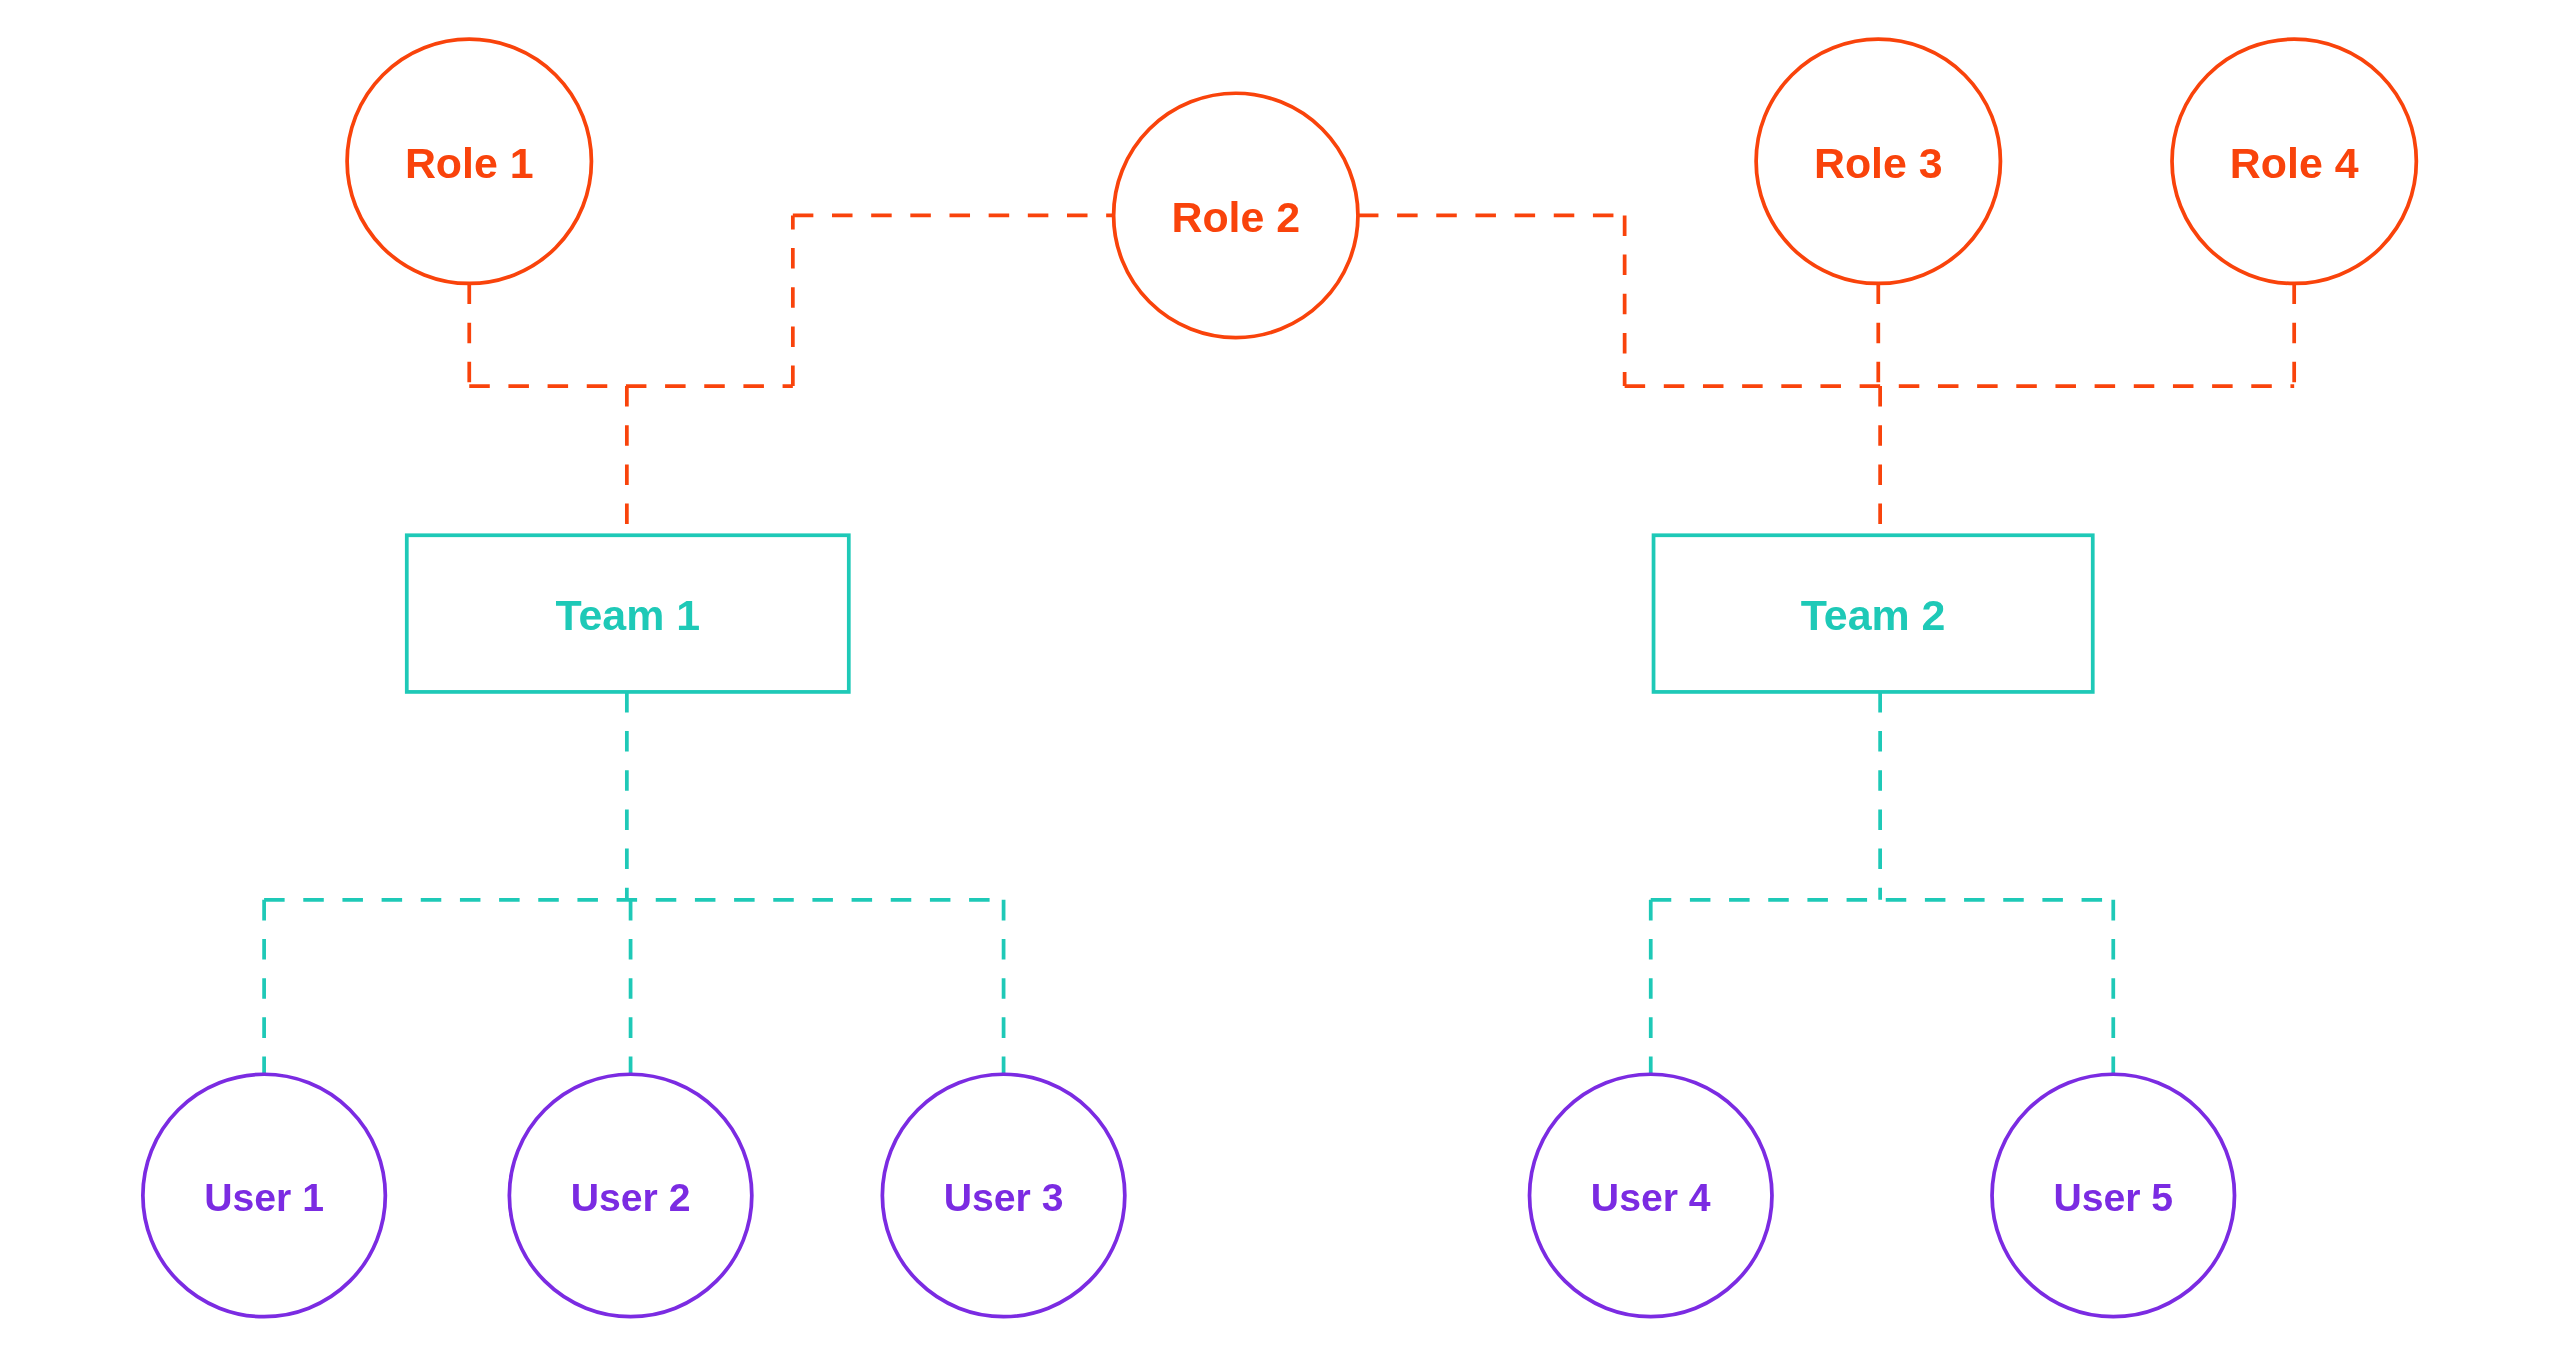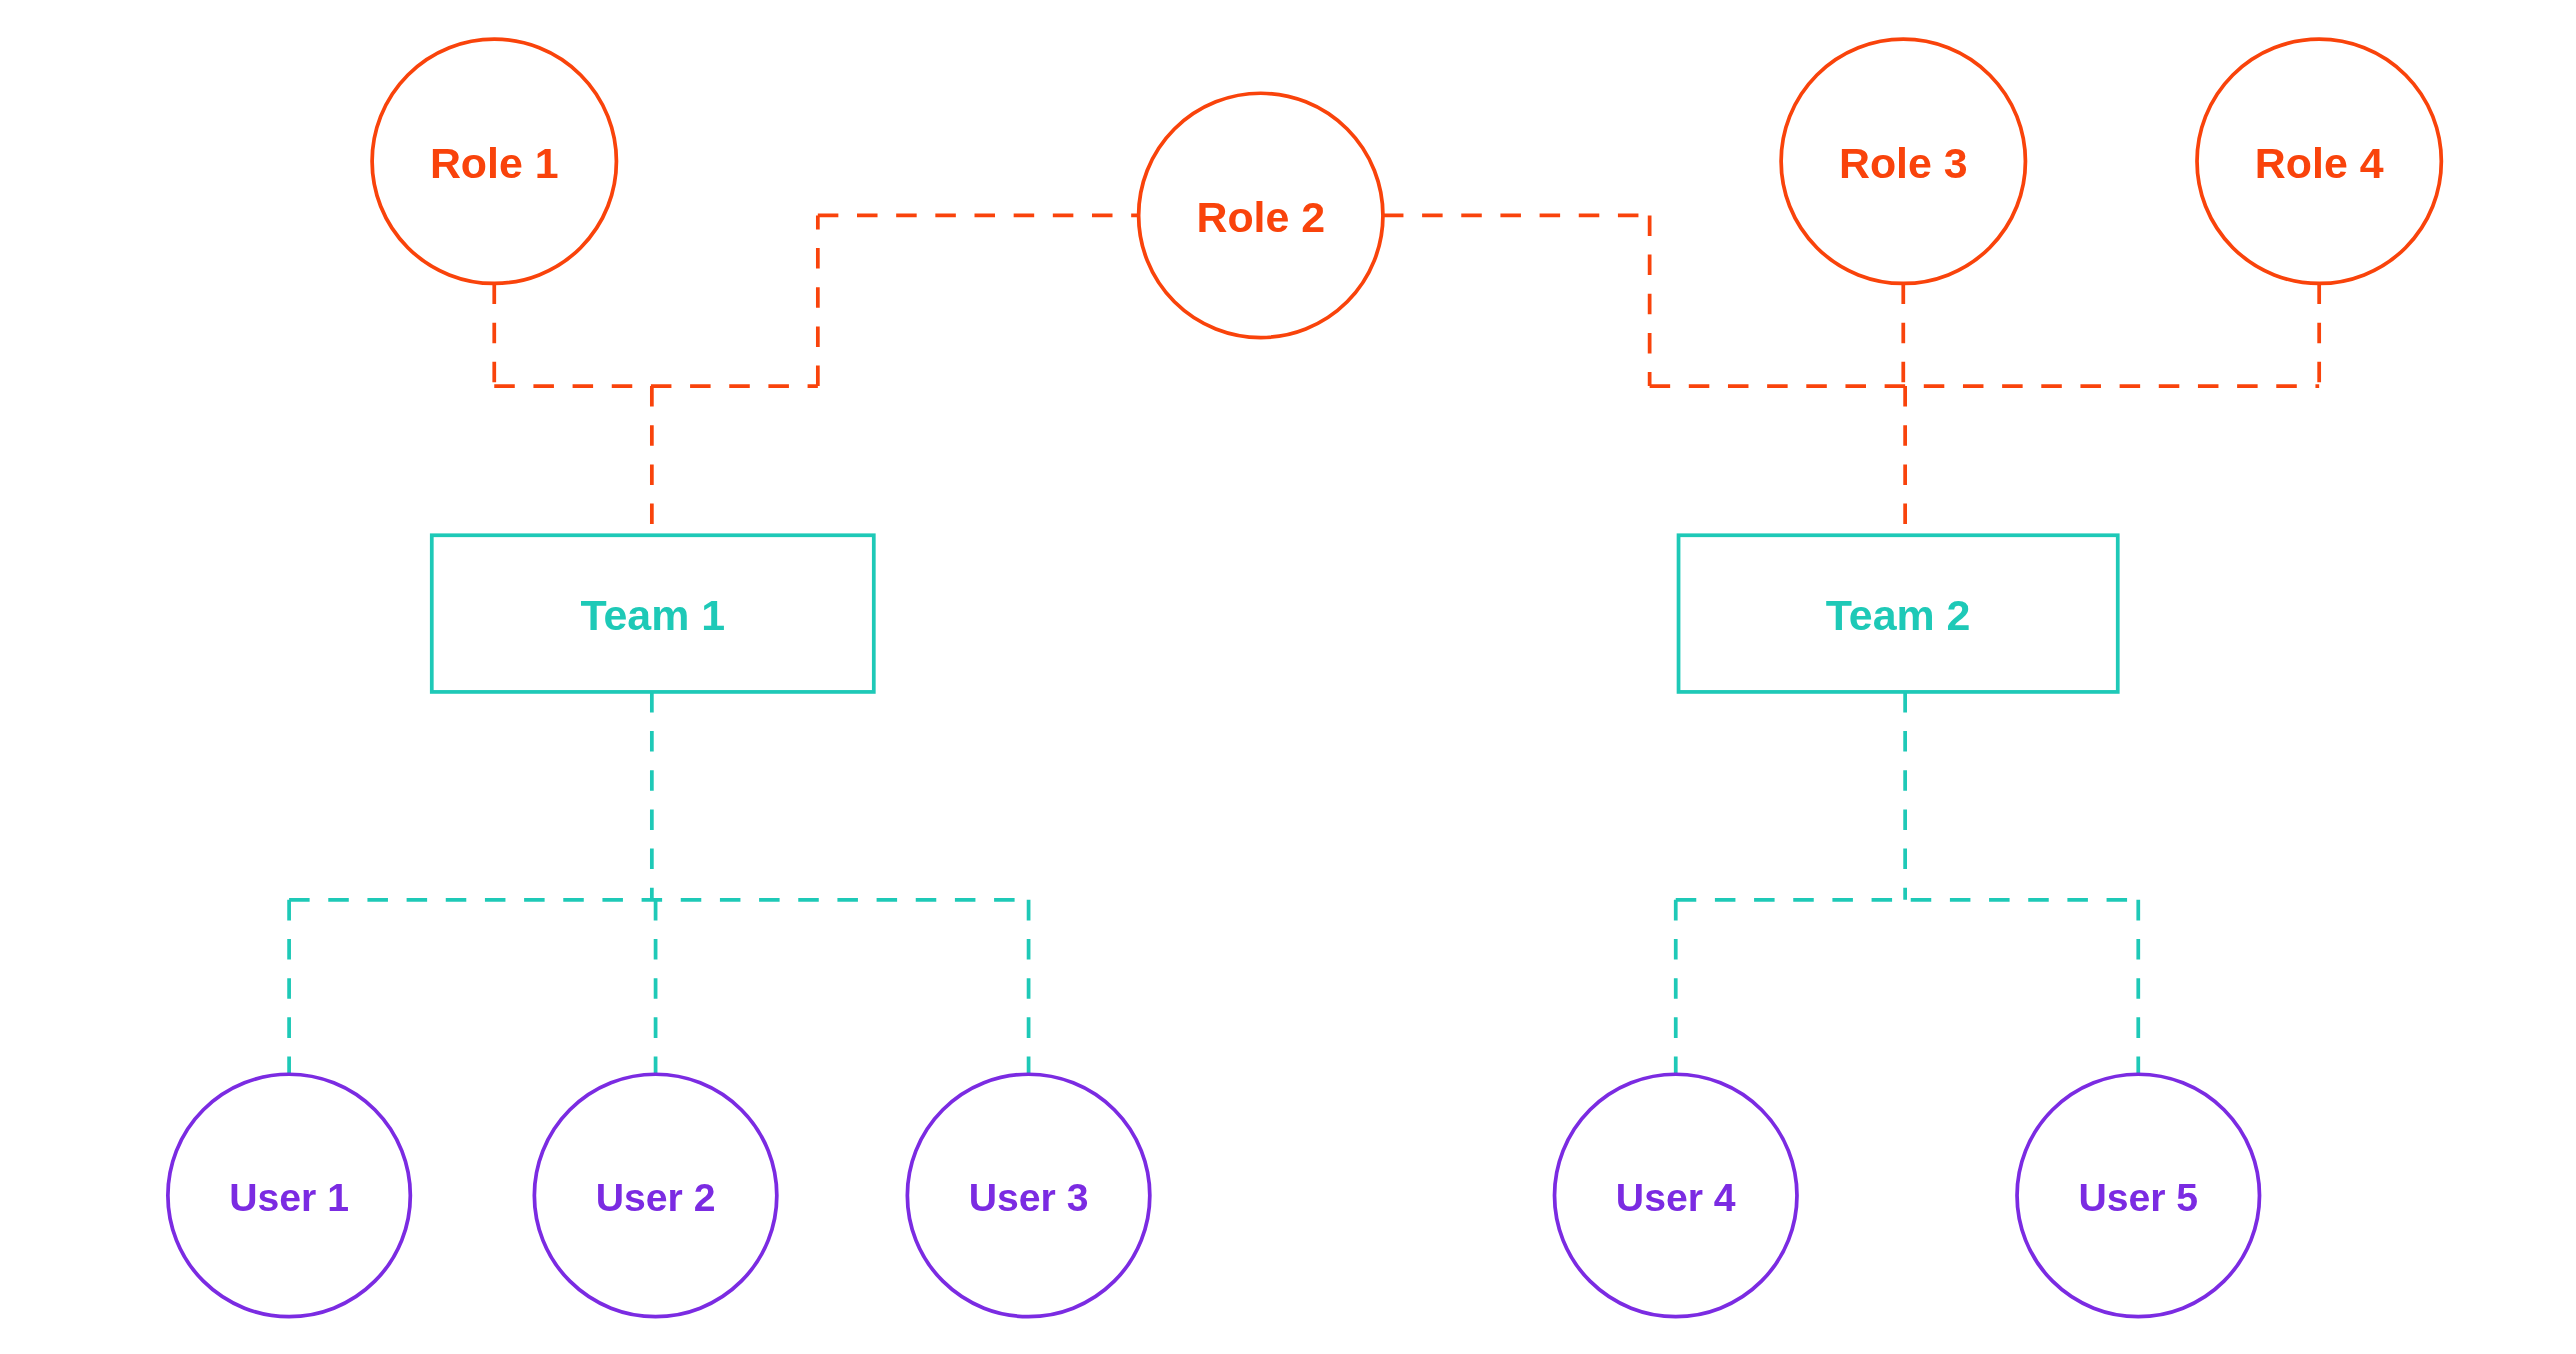--- a/index.html
+++ b/index.html
@@ -11,21 +11,20 @@
     width: 2576px;
     height: 1354px;
     font-family: "Liberation Sans", sans-serif;
     overflow: hidden;
   }
   #diagram-root {
     position: relative;
     width: 2043px;
     height: 1354px;
     background: #ffffff;
-    margin-left: 25px;
   }
   svg.canvas {
     position: absolute;
     top: 0;
     left: 0;
     width: 2576px;
     height: 1354px;
     display: block;
   }
   .node-label {

